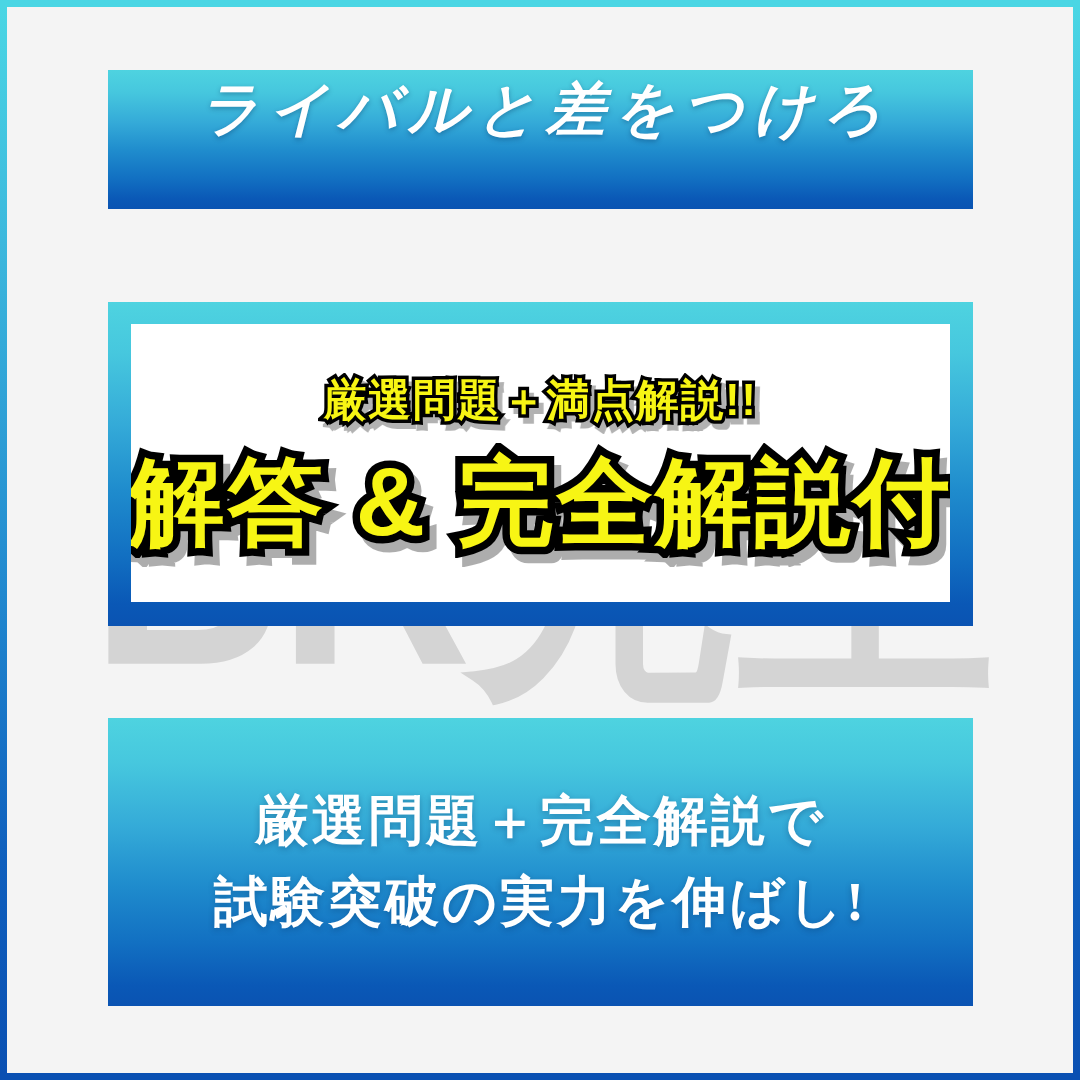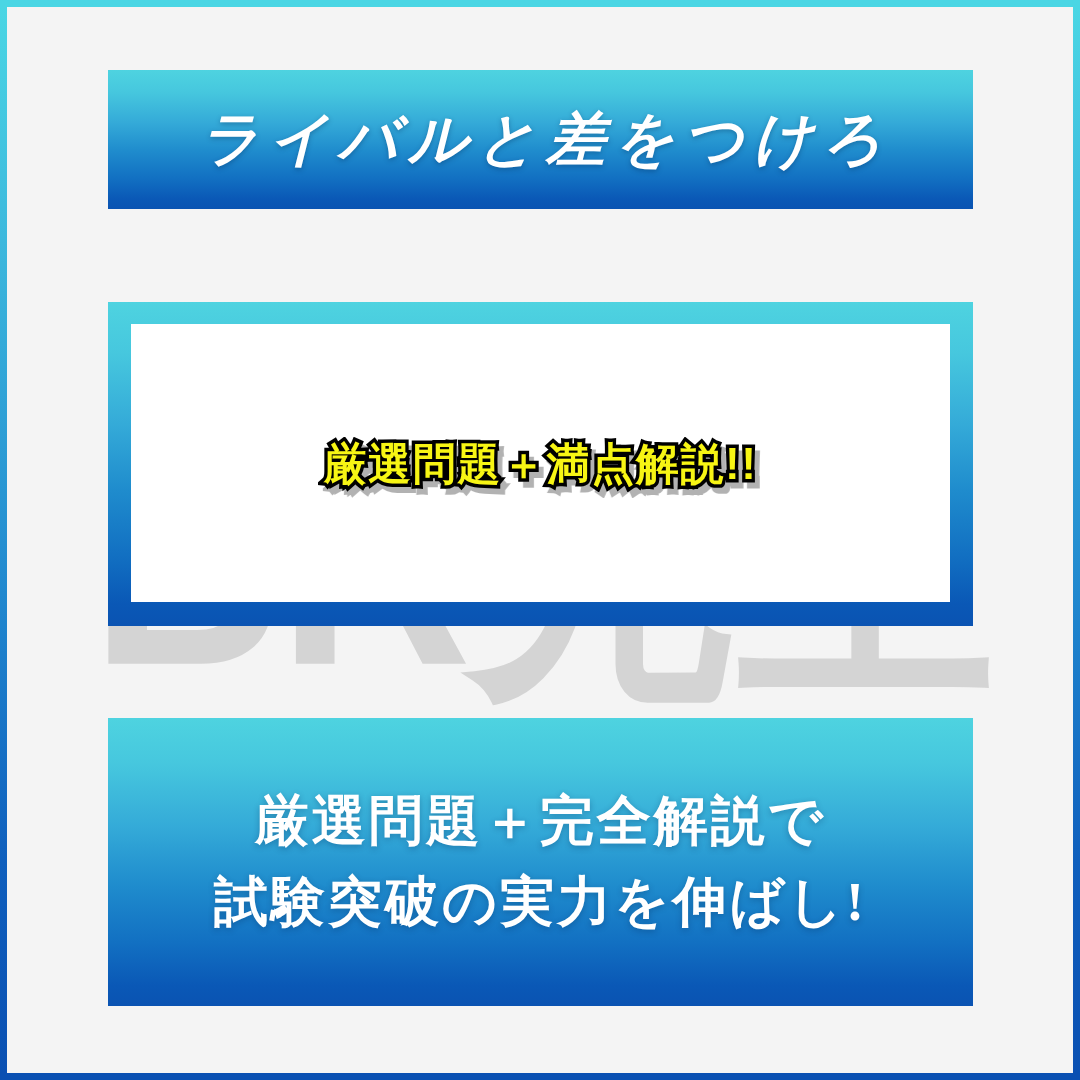--- a/index.html
+++ b/index.html
@@ -64,21 +64,20 @@
       #0a53b2 100%);
   }
 
   
   #top-banner {
     position:absolute;
     left:108px; top:70px;
     width:865px; height:139px;
     z-index:10;
     display:flex;
-    align-items:center;
     justify-content:center;
   }
   #top-banner .banner-text {
     font-family:"Liberation Serif", serif;
     font-style:italic;
     font-weight:700;
     font-size:59px;
     letter-spacing:9px;
     color:#ffffff;
     white-space:nowrap;
@@ -168,20 +167,21 @@
     <span class="wm-text">BR先生</span>
   </div>
 
   <div id="top-banner" class="grad-cyan-blue">
     <span class="banner-text">ライバルと差をつけろ</span>
   </div>
 
   <div id="mid-card" class="grad-cyan-blue">
     <div id="mid-inner">
       <span class="y-small">厳選問題＋満点解説!!</span>
+      <span class="y-large">解答 &amp; 完全解説付</span>
     </div>
   </div>
 
   <div id="bottom-banner" class="grad-cyan-blue">
     <span class="b-line">厳選問題＋完全解説で</span>
     <span class="b-line">試験突破の実力を伸ばし!</span>
   </div>
 
   <div id="page-frame"></div>
 

